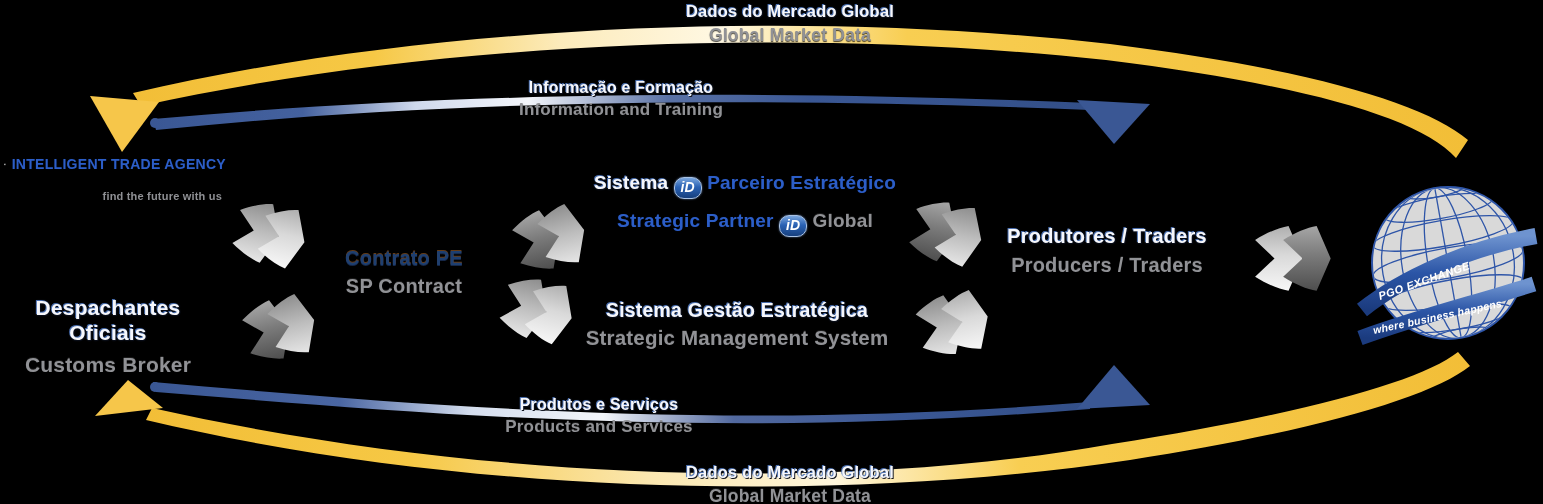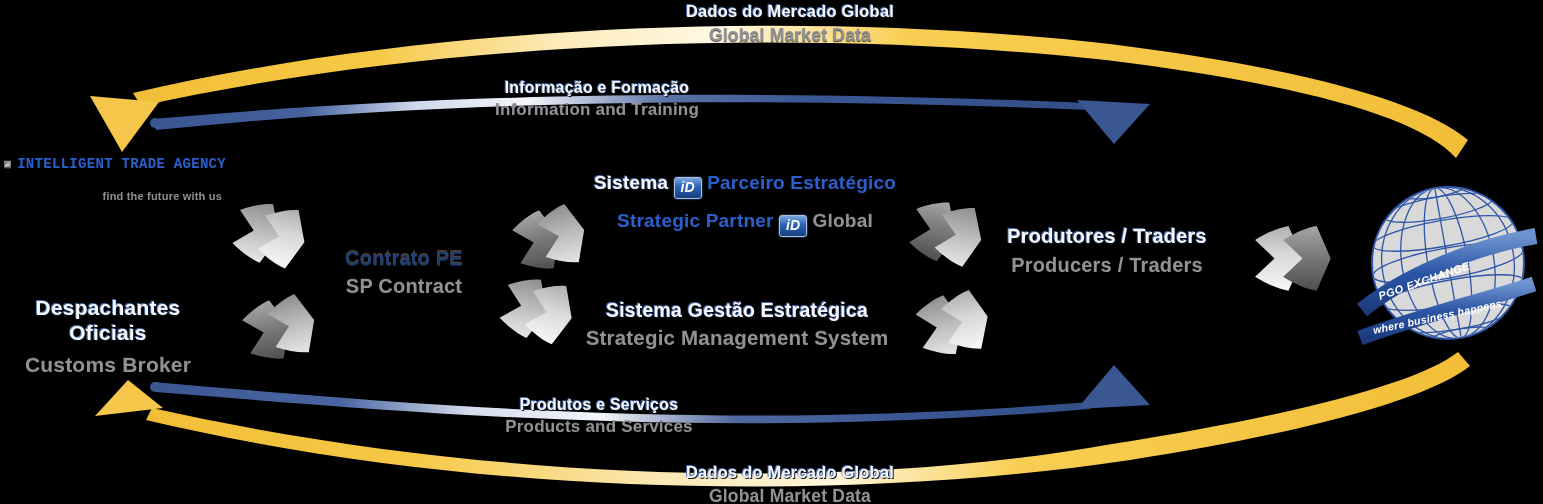--- a/index.html
+++ b/index.html
@@ -8,21 +8,21 @@
   #art{position:absolute;left:0;top:0;}
   .label{position:absolute;text-align:center;letter-spacing:.2px;line-height:1.2;}
   .pt{color:#f6f7fb;text-shadow:-1px -1px 0 rgba(80,120,190,.9),1px 1px 0 rgba(8,12,22,.95),0 0 2px rgba(90,130,200,.55);}
   .en{color:#919296;text-shadow:0 -1px 0 rgba(255,255,255,.10),0 1px 1px rgba(0,0,0,.7);}
   .blue{color:#2c5ec8;text-shadow:0 0 1px rgba(15,35,85,.6);}
   .navy{color:#1e3f70;text-shadow:0 -1px 0 rgba(200,120,45,.5),0 1px 0 rgba(35,65,120,.6);}
   
   #lbl-top-outer{left:640px;top:2px;width:300px;}
   #lbl-top-outer .r1{font-size:16.5px}
   #lbl-top-outer .r2{font-size:17.5px;margin-top:3px}
-  #lbl-top-inner{left:447px;top:78px;width:300px;}
+  #lbl-top-inner{left:471px;top:78px;width:300px;}
   #lbl-top-inner .r1{font-size:16px}
   #lbl-top-inner .r2{font-size:17px;margin-top:3px}
   #lbl-bottom-inner{left:449px;top:395px;width:300px;}
   #lbl-bottom-inner .r1{font-size:16px}
   #lbl-bottom-inner .r2{font-size:17px;margin-top:3px}
   #lbl-bottom-outer{left:640px;top:463px;width:300px;}
   #lbl-bottom-outer .r1{font-size:16.5px}
   #lbl-bottom-outer .r2{font-size:17.5px;margin-top:3px}
   #lbl-broker{left:0px;top:295px;width:216px;}
   #lbl-broker .r1{font-size:21px}
@@ -33,27 +33,27 @@
   #lbl-system-pe{left:572px;top:172px;width:346px;}
   #lbl-system-pe .r1{font-size:19px}
   #lbl-system-pe .r2{font-size:19px;margin-top:11px}
   #lbl-system-mgmt{left:571px;top:299px;width:332px;}
   #lbl-system-mgmt .r1{font-size:19.5px}
   #lbl-system-mgmt .r2{font-size:20.5px;margin-top:4px}
   #lbl-producers{left:990px;top:224px;width:234px;}
   #lbl-producers .r1{font-size:20px}
   #lbl-producers .r2{font-size:20px;margin-top:5px}
   
-  .idb{display:inline-block;min-width:22px;padding:0 2px;height:20px;line-height:19px;border-radius:3px;
+  .idb{display:inline-block;min-width:22px;padding:0 2px;height:20px;line-height:19px;border-radius:10px;
        background:linear-gradient(180deg,#7aa6de 0%,#2a62b4 45%,#17407e 100%);
        border:1px solid #a9c2e4;color:#fff;font-size:14px;font-style:italic;text-align:center;
        vertical-align:-3px;box-shadow:0 0 2px rgba(130,170,230,.8);text-shadow:none;}
   
   #logo{left:4px;top:152px;width:222px;text-align:left;}
-  #logo .row{display:flex;align-items:center;gap:6px;font-family:Liberation Mono, monospace;}
+  #logo .row{display:flex;align-items:center;gap:6px;}
   #logo .name{color:#2c5ec8;font-size:14px;letter-spacing:.3px;white-space:nowrap;text-shadow:0 0 1px rgba(20,40,90,.5);}
   #logo .tag{color:#8f9094;font-size:11px;text-align:right;width:218px;margin-top:13px;
              text-shadow:0 1px 1px rgba(0,0,0,.7);}
 </style>
 </head>
 <body>
 
 <div id="stage">
 
   <svg id="art" width="1543" height="504" viewBox="0 0 1543 504">

